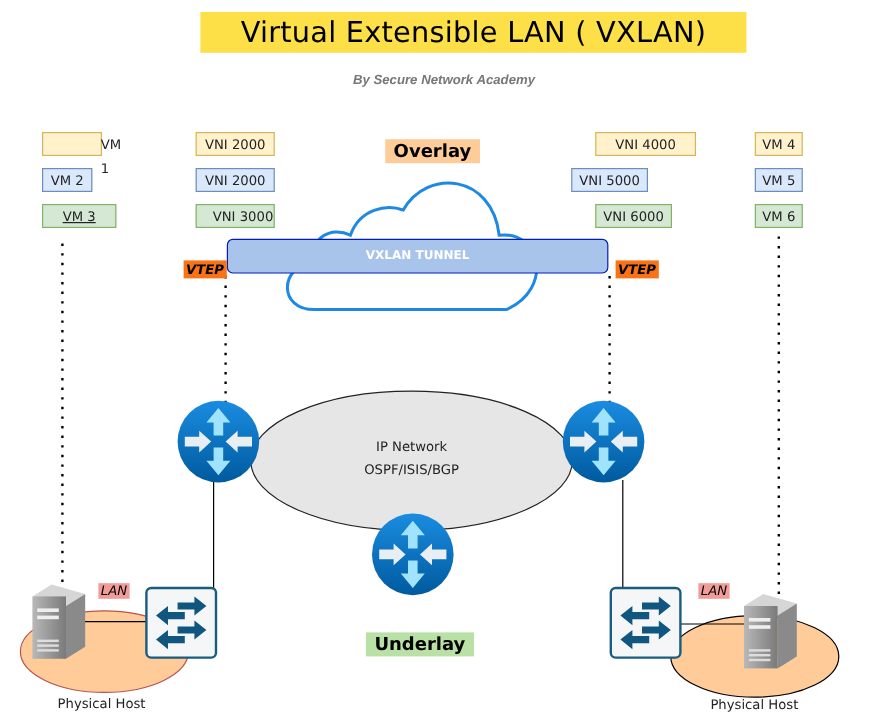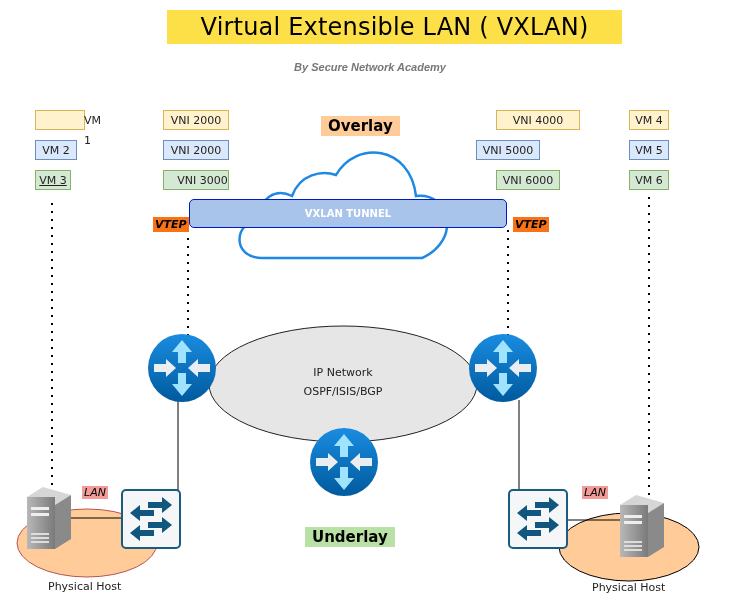--- a/index.html
+++ b/index.html
@@ -84,21 +84,21 @@
 
   <use href="#server" x="27" y="487"></use>
   <use href="#server" x="620" y="495"></use>
 </svg>
 
 <div class="abs title">Virtual Extensible LAN ( VXLAN)</div>
 <div class="abs subtitle">By Secure Network Academy</div>
 
 <div class="abs tag c-y" style="left:35px;top:110px;width:42px;padding-left:48px;">VM 1</div>
 <div class="abs tag c-b" style="left:35px;top:140px;width:42px;">VM 2</div>
-<div class="abs tag c-g" style="left:35px;top:170px;width:36px;text-decoration:underline;">VM 3</div>
+<div class="abs tag c-g" style="left:35px;top:170px;width:62px;text-decoration:underline;">VM 3</div>
 
 <div class="abs tag c-y" style="left:163px;top:110px;width:66px;">VNI 2000</div>
 <div class="abs tag c-b" style="left:163px;top:140px;width:66px;">VNI 2000</div>
 <div class="abs tag c-g" style="left:163px;top:170px;width:66px;padding-left:13px;">VNI 3000</div>
 
 <div class="abs tag c-y" style="left:496px;top:110px;width:84px;">VNI 4000</div>
 <div class="abs tag c-b" style="left:476px;top:140px;width:64px;">VNI 5000</div>
 <div class="abs tag c-g" style="left:496px;top:170px;width:64px;">VNI 6000</div>
 
 <div class="abs tag c-y" style="left:629px;top:110px;width:40px;">VM 4</div>

